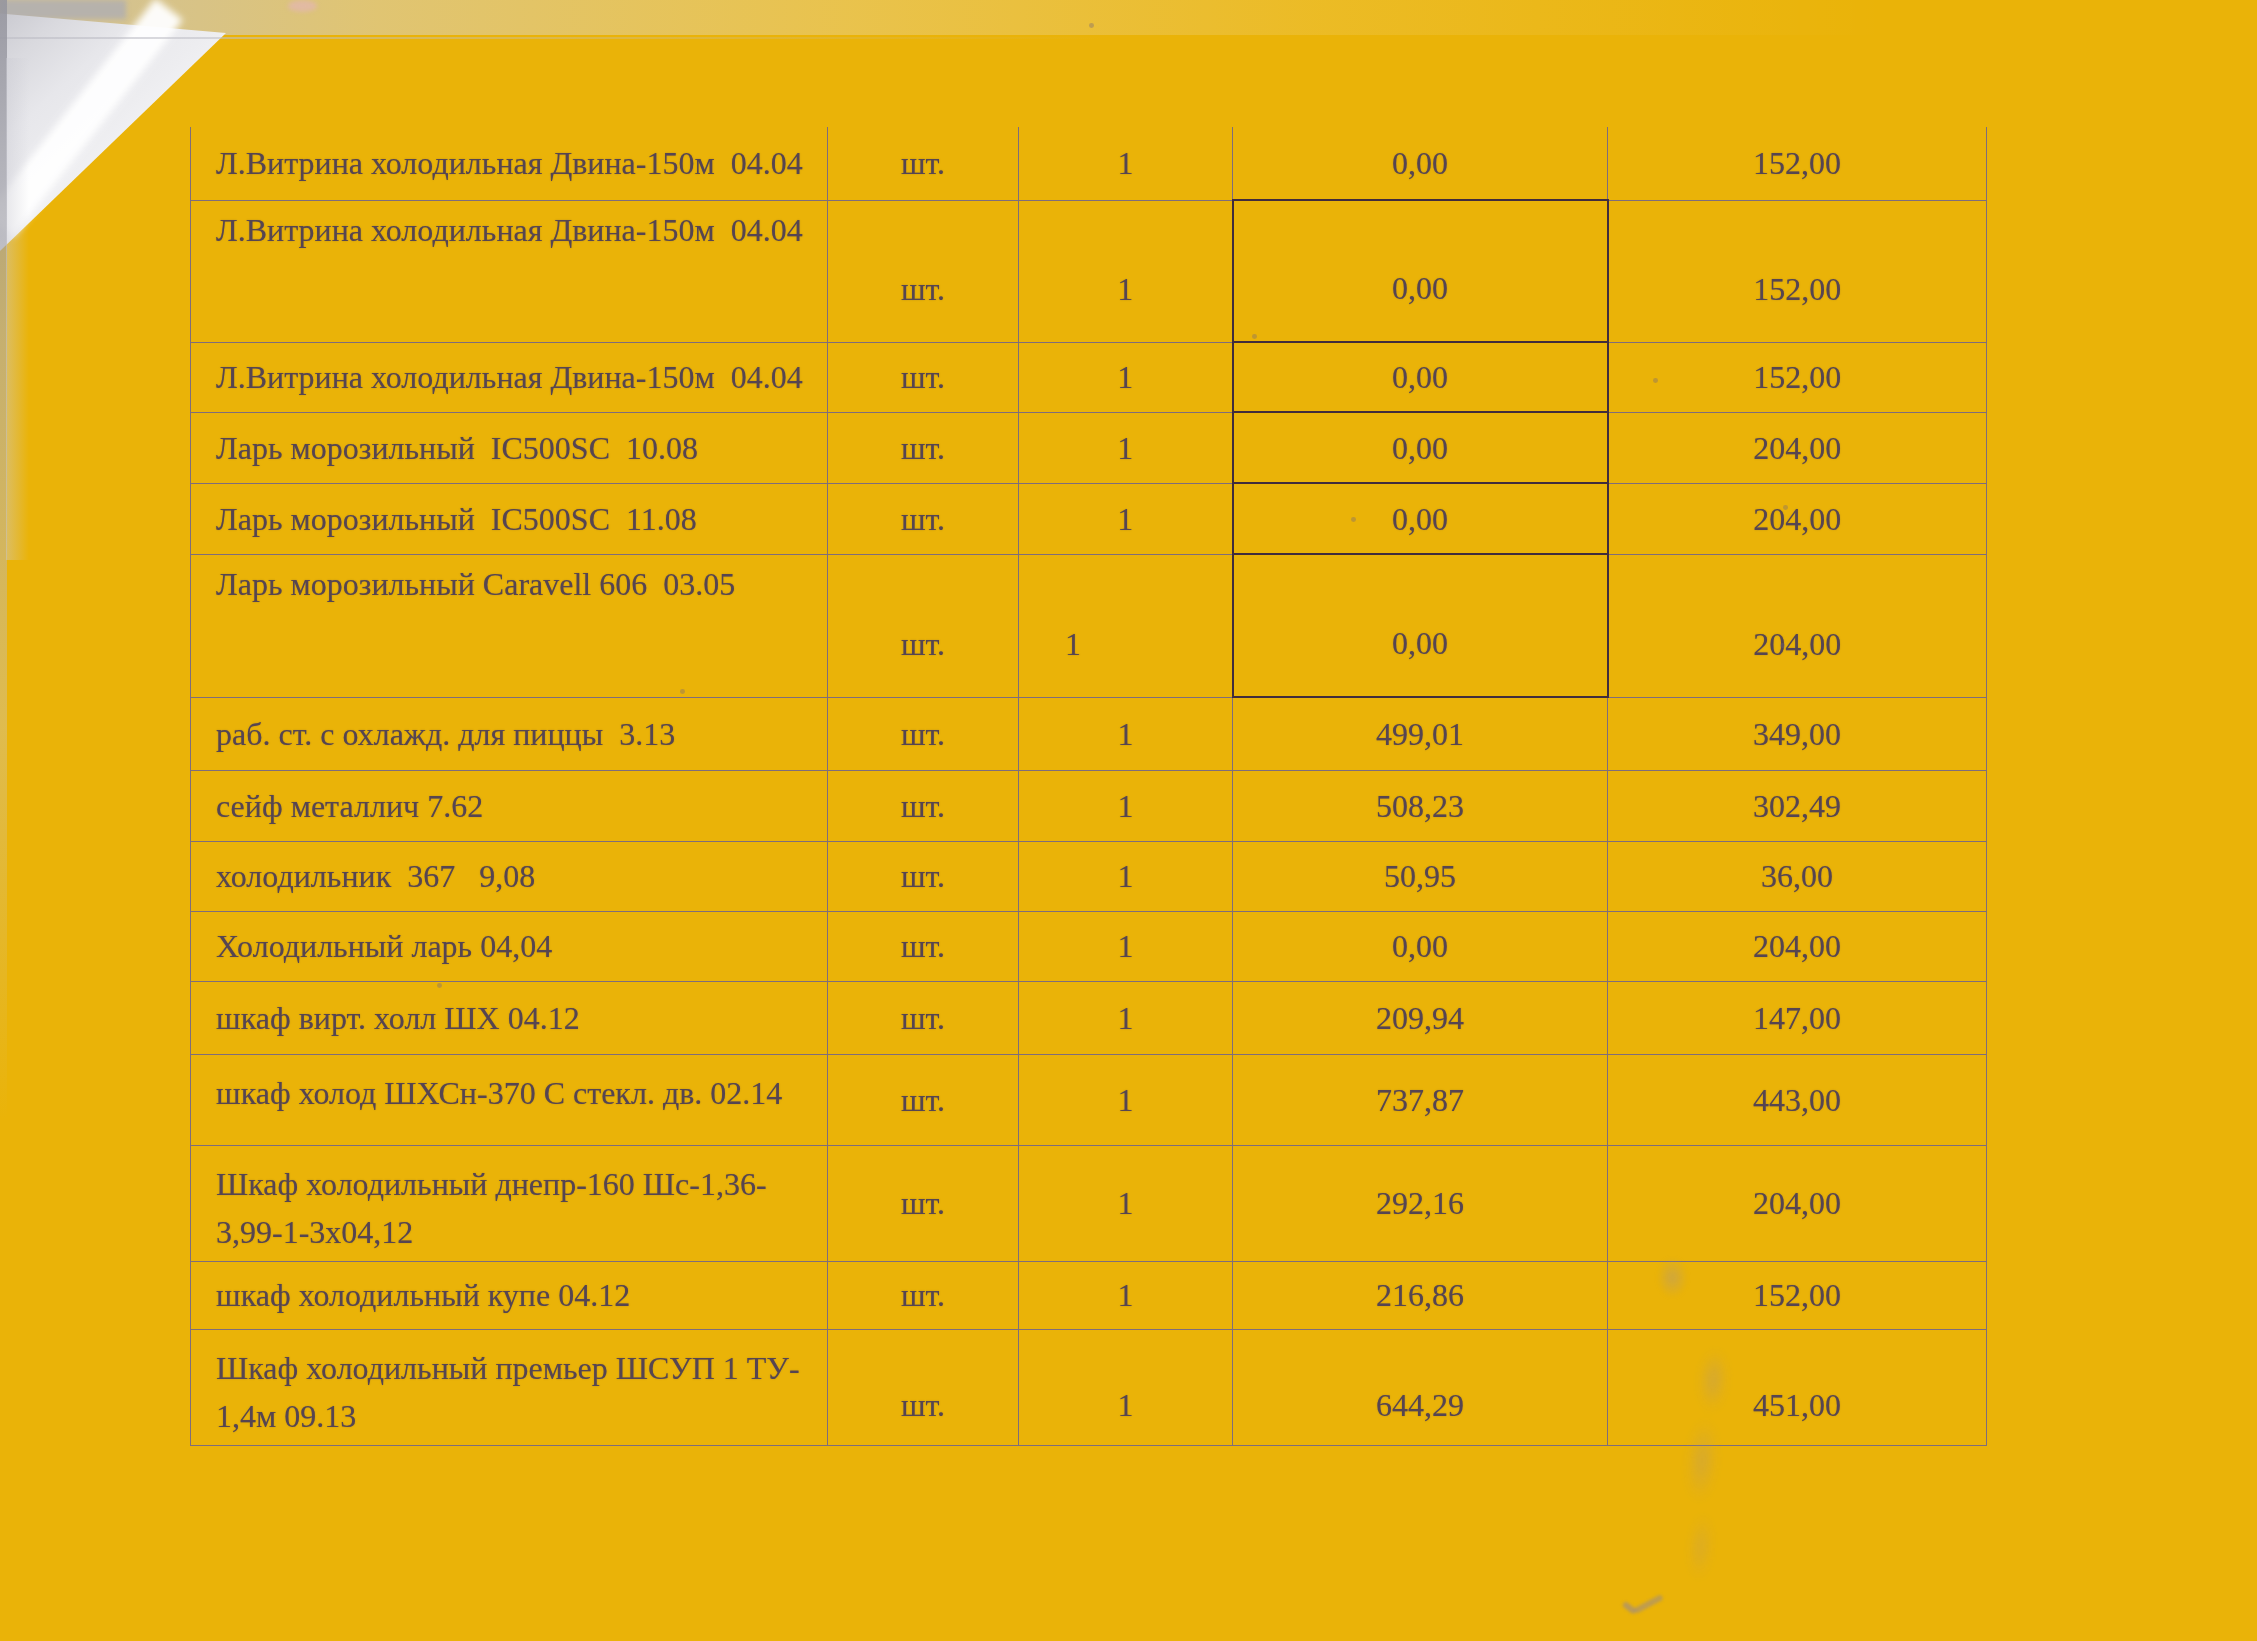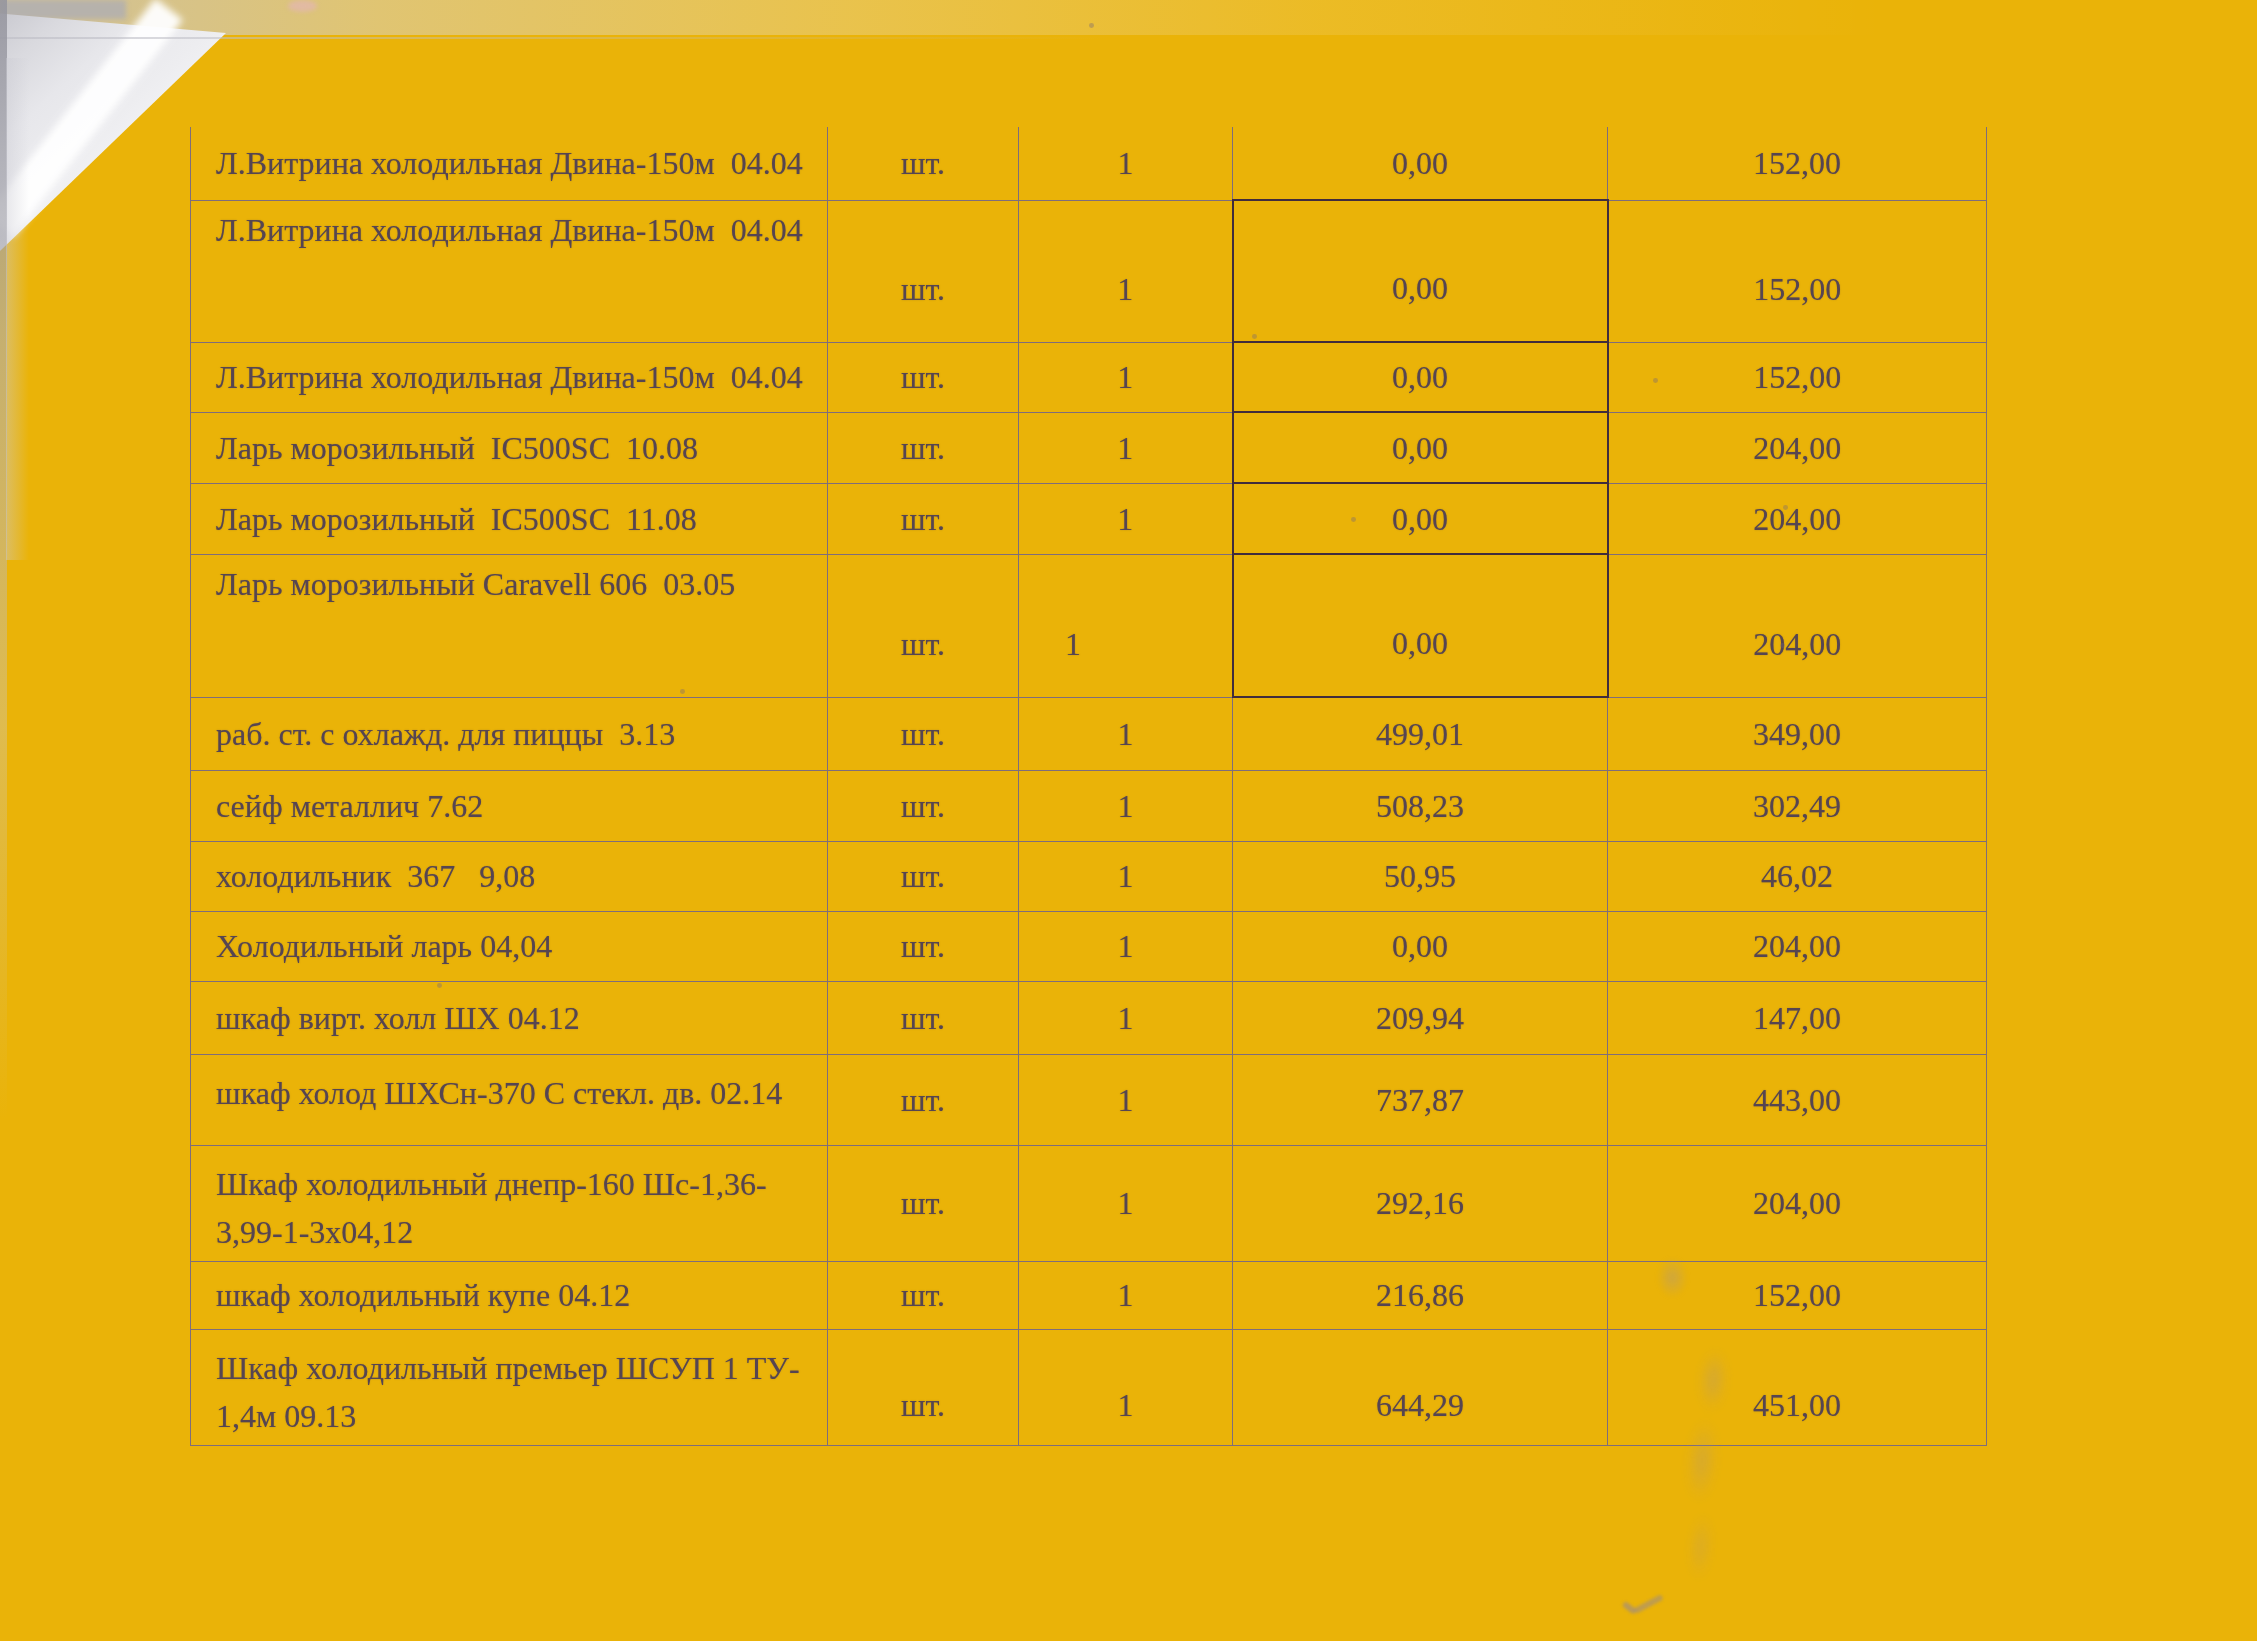--- a/index.html
+++ b/index.html
@@ -193,21 +193,21 @@
     <td class="c-unit">шт.</td>
     <td class="c-qty">1</td>
     <td class="c-p1 c-val">508,23</td>
     <td class="c-p2 c-val">302,49</td>
   </tr>
         <tr style="height: 70px;">
     <td class="c-name">холодильник  367   9,08</td>
     <td class="c-unit">шт.</td>
     <td class="c-qty">1</td>
     <td class="c-p1 c-val">50,95</td>
-    <td class="c-p2 c-val">46,02</td>
+    <td class="c-p2 c-val">36,00</td>
   </tr>
         <tr style="height: 70px;">
     <td class="c-name">Холодильный ларь 04,04</td>
     <td class="c-unit">шт.</td>
     <td class="c-qty">1</td>
     <td class="c-p1 c-val">0,00</td>
     <td class="c-p2 c-val">204,00</td>
   </tr>
         <tr style="height: 73px;">
     <td class="c-name">шкаф вирт. холл ШХ 04.12</td>

